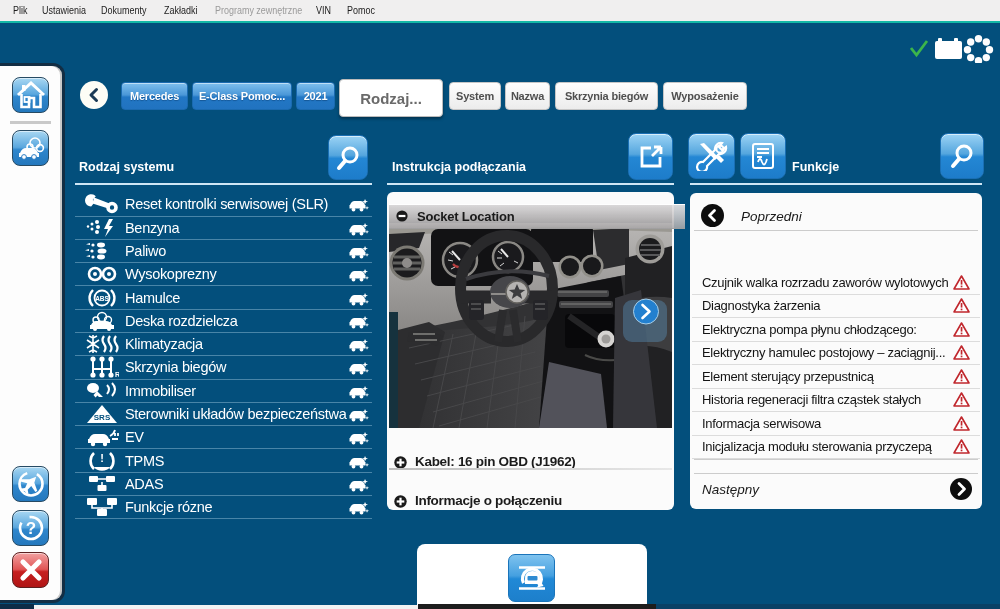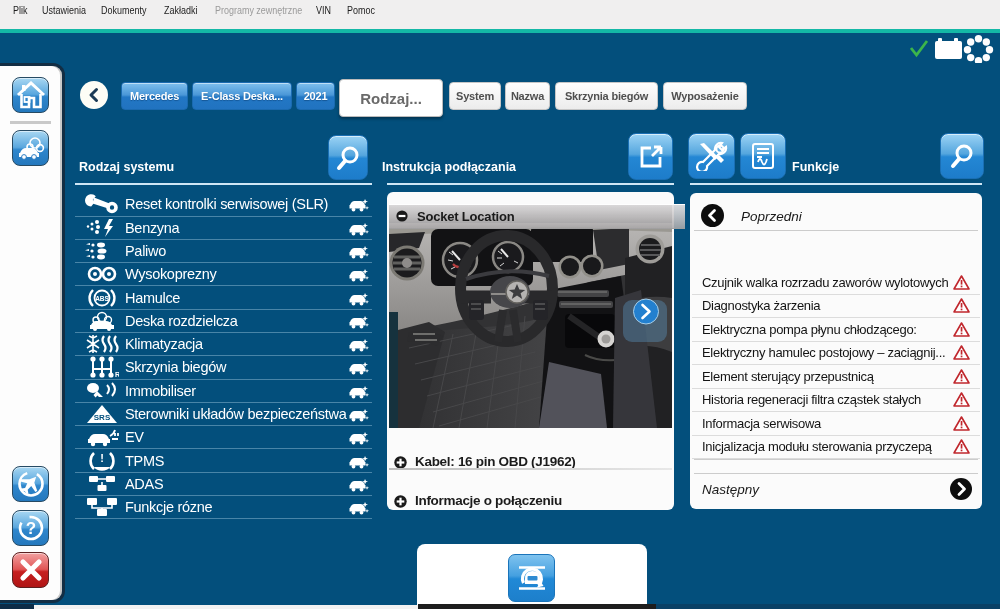--- a/index.html
+++ b/index.html
@@ -1,19 +1,19 @@
 <!DOCTYPE html>
 <html><head>
 <meta charset="utf-8">
 <style>
 * { margin:0; padding:0; box-sizing:border-box; }
 html,body { width:1000px; height:609px; overflow:hidden; }
 body { background:#034f7c; font-family:"Liberation Sans", sans-serif; position:relative; }
 
-.menubar { position:absolute; left:0; top:0; width:1000px; height:33px; background:#f0efef; border-bottom:4px solid #14b8a6;padding-left:32px; }
+.menubar { position:absolute; left:0; top:0; width:1000px; height:23px; background:#f0efef; border-bottom:2px solid #14b8a6;padding-left:32px; }
 .menubar span { position:absolute; top:4px; font-size:11.5px; color:#1c1c1c; transform:scaleX(0.78); transform-origin:0 0; white-space:nowrap; }
 .menubar .dis { color:#9a9a9a; }
 
 .sidebar { position:absolute; left:0px; top:63px; width:65px; height:540px; background:#fdfdfd; border-top:3px solid #132e44; border-right:3px solid #132e44; border-bottom:3px solid #132e44; border-top-right-radius:12px; border-bottom-right-radius:12px; box-shadow:inset -2px 0 0 #c9c9c9; }
 .sbtn { position:absolute; left:12px; width:37px; height:36px; border-radius:8px;
   background:linear-gradient(#a8d7f2, #5aa7de 48%, #2f86cc 55%, #2478bd); border:1.5px solid #274a63;
   box-shadow:inset 0 1px 0 rgba(255,255,255,.55); display:flex; align-items:center; justify-content:center; }
 .sbtn.red { background:linear-gradient(#f2a0a0, #e05555 48%, #c61f1f 55%, #b01515); border:1.5px solid #5c2020; }
 .sb-div { position:absolute; left:10px; top:55px; width:41px; height:3px; background:#c9c9c9; }
 
@@ -127,38 +127,38 @@
   </svg>
     </div>
 </div>
 
 <div class="backc">
     <svg width="16" height="16" viewBox="0 0 16 16">
       <path d="M10.5 2.5 L5 8 L10.5 13.5" stroke="#1b3a55" stroke-width="3" fill="none" stroke-linecap="round" stroke-linejoin="round"></path>
     </svg>
   </div>
 <div class="bbtn" style="left:121px;width:67px">Mercedes</div>
-<div class="bbtn" style="left:192px;width:100px">E-Class Deska...</div>
+<div class="bbtn" style="left:192px;width:100px">E-Class Pomoc...</div>
 <div class="bbtn" style="left:296px;width:39px">2021</div>
 <div class="rodzaj">Rodzaj...</div>
 <div class="wbtn" style="left:449px;width:52px">System</div>
 <div class="wbtn" style="left:505px;width:45px">Nazwa</div>
 <div class="wbtn" style="left:555px;width:103px">Skrzynia biegów</div>
 <div class="wbtn" style="left:663px;width:84px">Wyposażenie</div>
 
 <div class="colhead" style="left:79px;top:160px">Rodzaj systemu</div>
 <div class="hline" style="left:75px;top:183px;width:297px"></div>
 <div class="sqbtn" style="left:328px;top:135px;width:40px;height:45px">
     <svg width="26" height="26" viewBox="0 0 26 26">
       <circle cx="15" cy="10" r="7" stroke="#fff" stroke-width="3" fill="none"></circle>
       <path d="M10 16 L4 23" stroke="#fff" stroke-width="4" stroke-linecap="round"></path>
     </svg>
   </div>
 
-<div class="colhead" style="left:382px;top:160px">Instrukcja podłączania</div>
+<div class="colhead" style="left:392px;top:160px">Instrukcja podłączania</div>
 <div class="hline" style="left:387px;top:183px;width:287px"></div>
 <div class="sqbtn" style="left:628px;top:133px;width:45px;height:47px">
     <svg width="28" height="28" viewBox="0 0 28 28">
       <path d="M14 5 H5 V23 H23 V14" stroke="#fff" stroke-width="2.8" fill="none"></path>
       <path d="M15 13 L24 4 M24 4 h-7 M24 4 v7" stroke="#fff" stroke-width="2.8" fill="none"></path>
     </svg>
   </div>
 
 <div class="colhead" style="left:792px;top:160px">Funkcje</div>
 <div class="hline" style="left:690px;top:183px;width:292px"></div>

